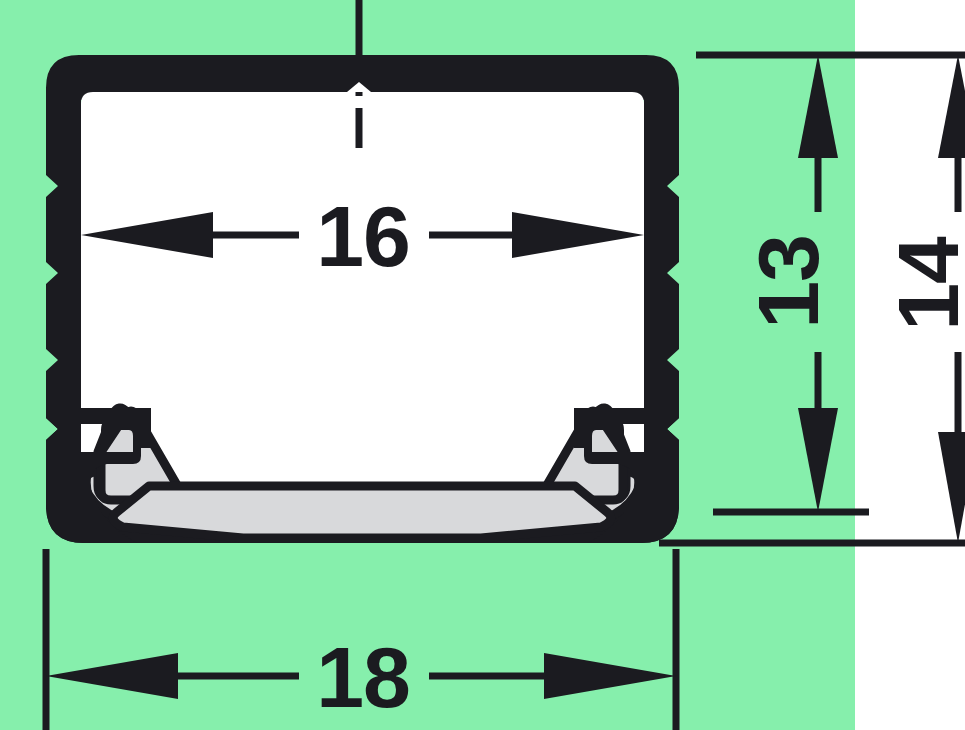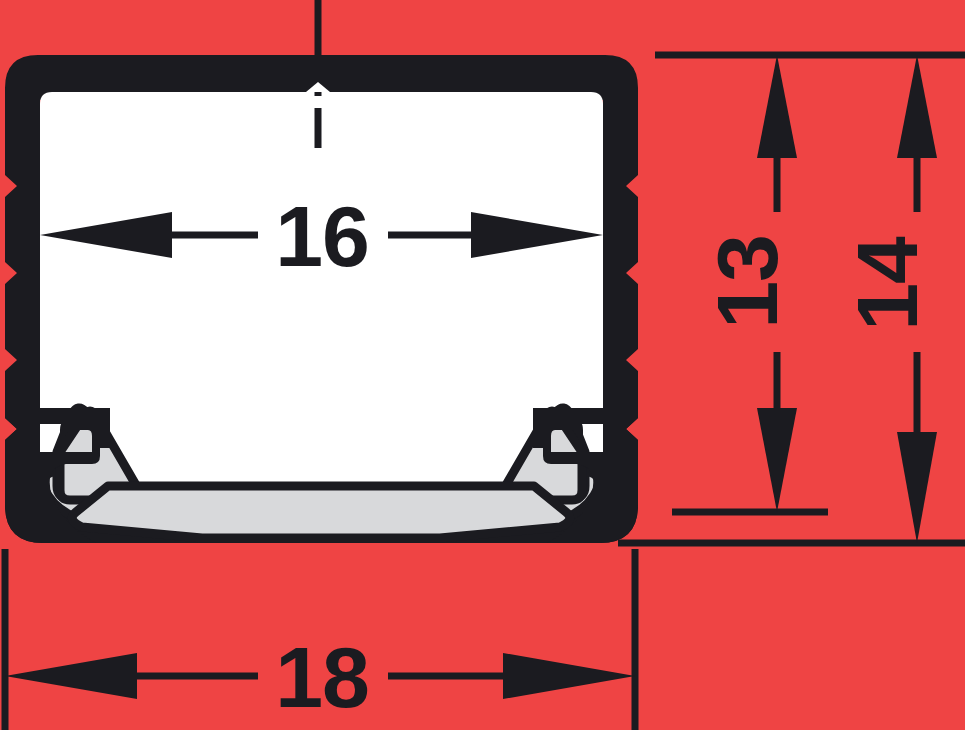--- a/index.html
+++ b/index.html
@@ -9,23 +9,24 @@
     background: #ffffff;
   }
   body {
     width: 965px;
     height: 730px;
     overflow: hidden;
     font-family: "Liberation Sans", sans-serif;
   }
   #drawing-root {
     position: relative;
-    width: 965px;
+    width: 814px;
     height: 730px;
-    background: #ef4444;
+    background: #86efac;
+    padding-left: 41px;
   }
   #drawing-svg {
     display: block;
     width: 965px;
     height: 730px;
   }
   .dim-text {
     font-family: "Liberation Sans", sans-serif;
     font-weight: 700;
     font-size: 86px;

